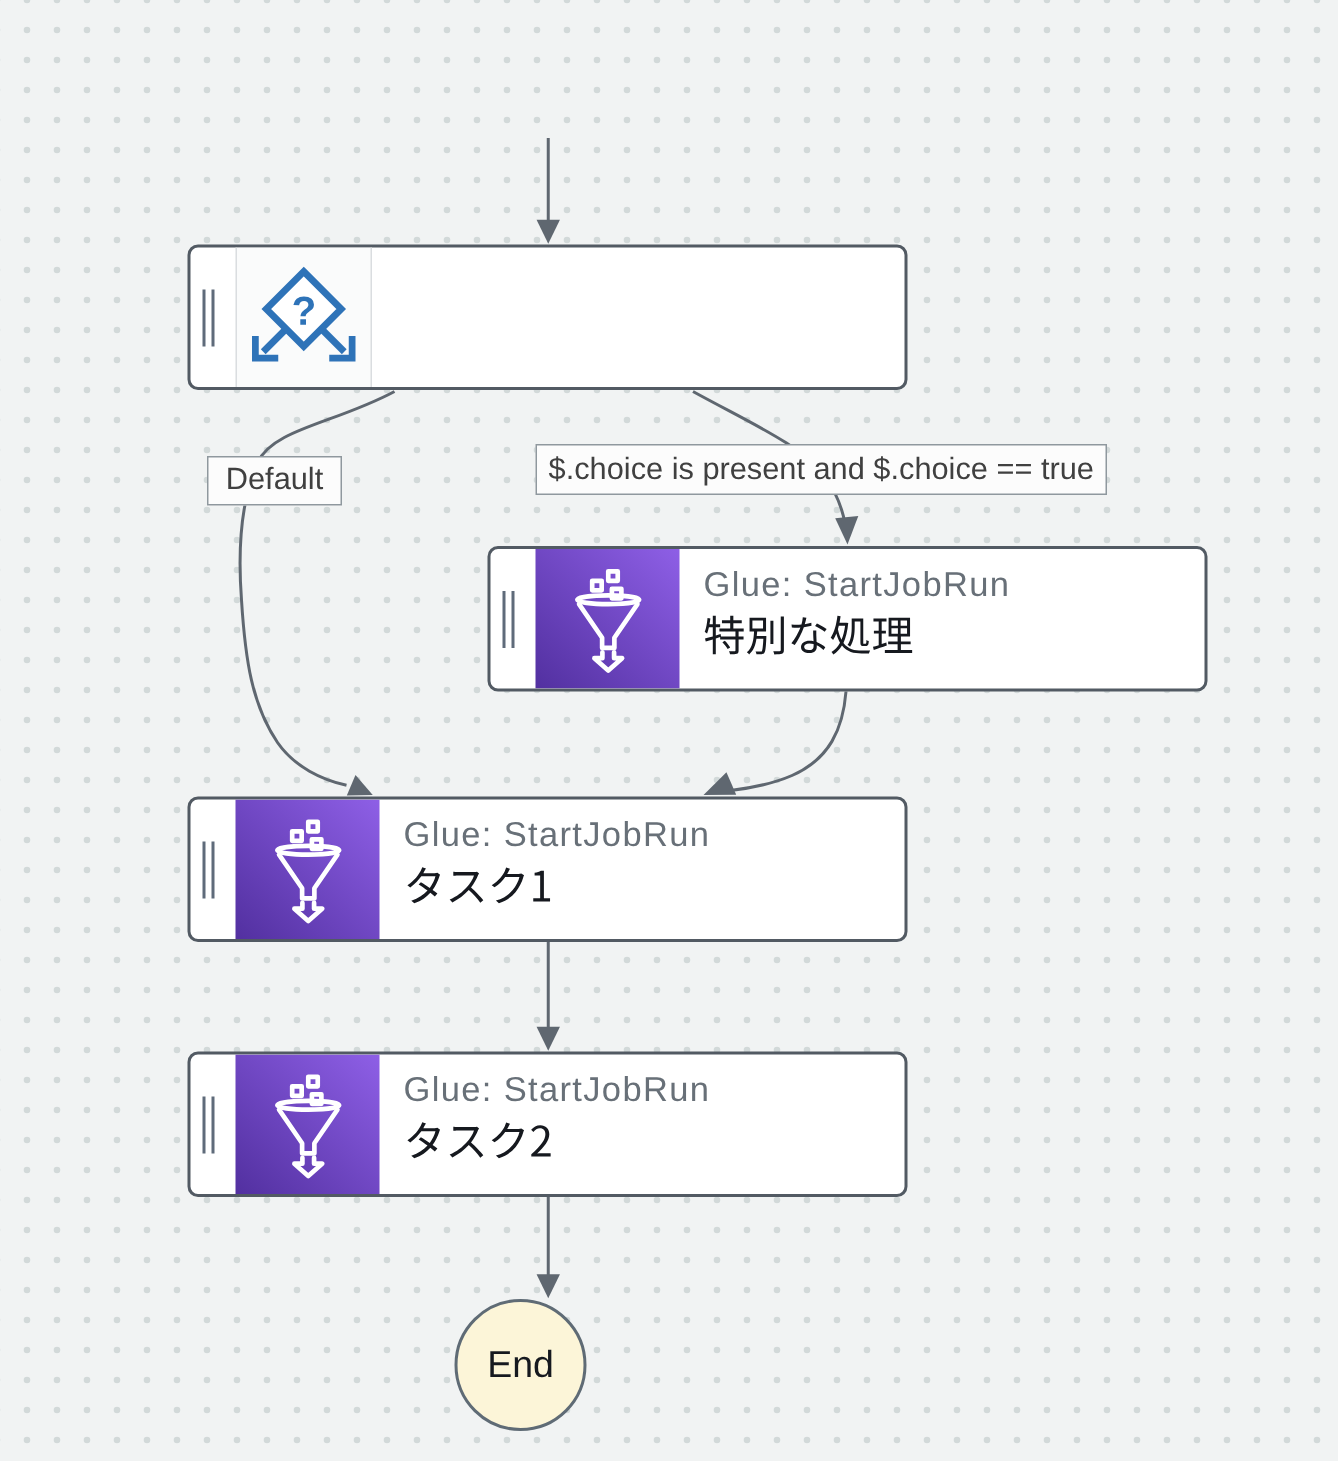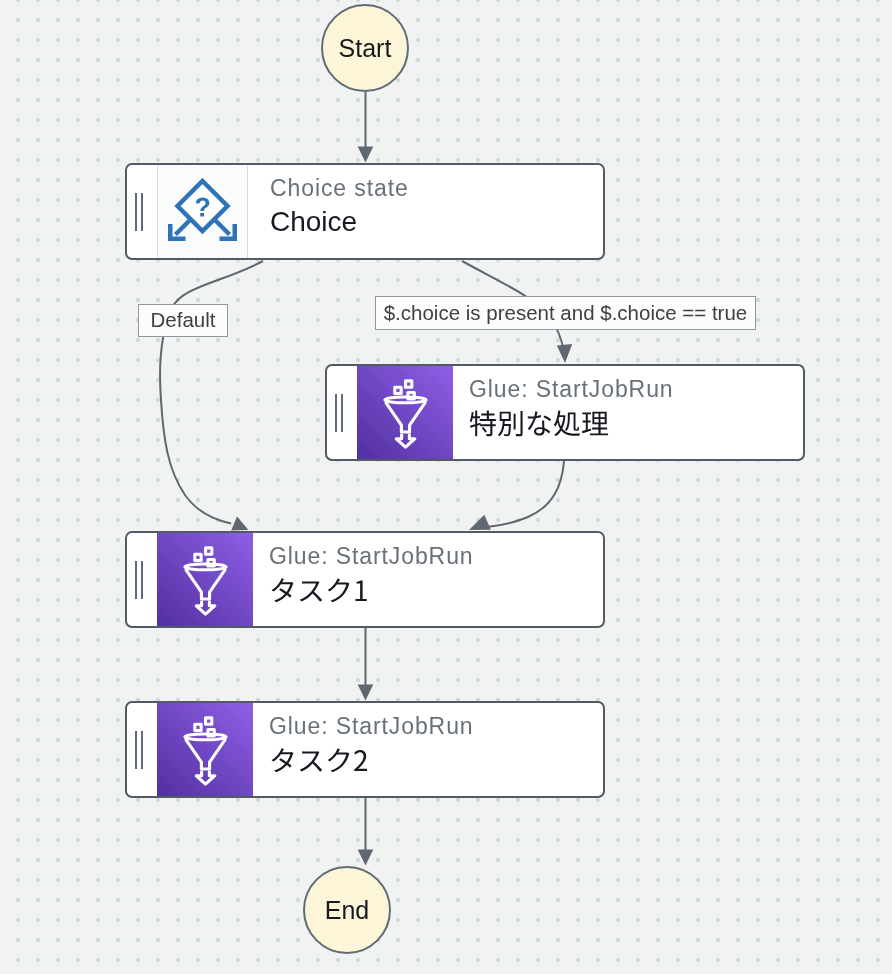--- a/index.html
+++ b/index.html
@@ -40,21 +40,21 @@
   .type-label { font-size:23px; line-height:30px; color:#687078; letter-spacing:0.9px; }
   .name-line { position:relative; display:block; height:37px; }
   .name-line .name-latin { font-size:28px; line-height:37px; color:#16191f; }
   .hidden-bind { position:absolute; opacity:0; font-size:28px; pointer-events:none; white-space:nowrap; }
   .name-glyphs { position:absolute; left:0; top:4.6px; }
 
   .edge-label { position:absolute; box-sizing:border-box; height:33px;
     background:#fcfcfc; border:1px solid #8f989e; color:#404040;
     font-size:20.5px; line-height:30px; white-space:nowrap; text-align:center; }
   .edge-label.default-rule { left:138px; top:304px; width:90px; }
-  .edge-label.choice-rule  { left:375px; top:296px; width:381px; height:34px; line-height:31px; }
+  .edge-label.choice-rule  { left:357px; top:296px; width:381px; height:34px; line-height:31px; }
 </style>
 </head>
 <body>
 
 <div class="canvas">
 
   <svg class="edges" width="892" height="974">
     <defs>
       <pattern id="dotgrid" width="20" height="20" x="8" y="-10" patternUnits="userSpaceOnUse">
         <circle cx="10" cy="10" r="2.2" fill="#d2d9d9"></circle>
@@ -72,42 +72,35 @@
     <g fill="#5f6770" stroke="none">
       <path d="M365.5,162.5 L357.7,146.5 L373.3,146.5 Z"></path>
       <path d="M565,363 L556.8,345.5 L572.2,344 Z"></path>
       <path d="M248.5,530 L231.2,530.4 L237,516.6 Z"></path>
       <path d="M469,530 L484.3,514.8 L490.8,529.8 Z"></path>
       <path d="M365.5,700.5 L357.7,684.5 L373.3,684.5 Z"></path>
       <path d="M365.5,865.5 L357.7,849.5 L373.3,849.5 Z"></path>
     </g>
   </svg>
 
-  <div class="terminal start">
-    <span>Start</span>
-  </div>
 
   <div class="node choice">
     <div class="grip"></div>
     <div class="icon-cell">
         <svg class="choice-svg" viewBox="-4 -4 77 70" width="77" height="70">
   <g fill="none" stroke="#2e73b8" stroke-width="4.5" stroke-linecap="butt">
     <path d="M30,31 L7.5,53.5"></path>
     <path d="M39,31 L61.5,53.5"></path>
     <path d="M2.25,43 L2.25,57.75 L17.5,57.75" stroke-linejoin="miter"></path>
     <path d="M66.75,43 L66.75,57.75 L51.5,57.75" stroke-linejoin="miter"></path>
   </g>
   <path d="M34.5,0 L59.5,25 L34.5,50 L9.5,25 Z" fill="#ffffff" stroke="#2e73b8" stroke-width="4.5" stroke-linejoin="miter"></path>
   <path transform="translate(26.4,35.5)" fill="#2e73b8" d="M14.9 -13.5Q14.9 -12.2 14.4 -11.2Q13.8 -10.2 12.2 -9.1L11.2 -8.4Q10.3 -7.7 9.9 -7.1Q9.4 -6.4 9.4 -5.6H5.9Q6 -7 6.6 -8Q7.3 -9.1 8.6 -10Q10 -11 10.6 -11.7Q11.2 -12.5 11.2 -13.4Q11.2 -14.5 10.4 -15.2Q9.7 -15.9 8.3 -15.9Q7 -15.9 6.1 -15.1Q5.2 -14.3 5 -13L1.2 -13.2Q1.6 -15.9 3.4 -17.4Q5.3 -18.9 8.2 -18.9Q11.4 -18.9 13.2 -17.4Q14.9 -16 14.9 -13.5ZM5.8 0V-3.6H9.6V0Z"></path>
 </svg>
       </div>
-    <div class="node-text">
-      <span class="type-label">Choice state</span>
-      <span class="name-line"><span class="name-latin">Choice</span></span>
-    </div>
   </div>
 
   <div class="edge-label default-rule"><span>Default</span></div>
   <div class="edge-label choice-rule"><span>$.choice is present and $.choice == true</span></div>
 
   <div class="node special">
     <div class="grip"></div>
     <div class="purple-cell">
         <svg class="glue-svg" viewBox="0 0 48 74" width="47" height="72">
   <g fill="none" stroke="#ffffff" stroke-width="3.2" stroke-linejoin="round" stroke-linecap="round">

